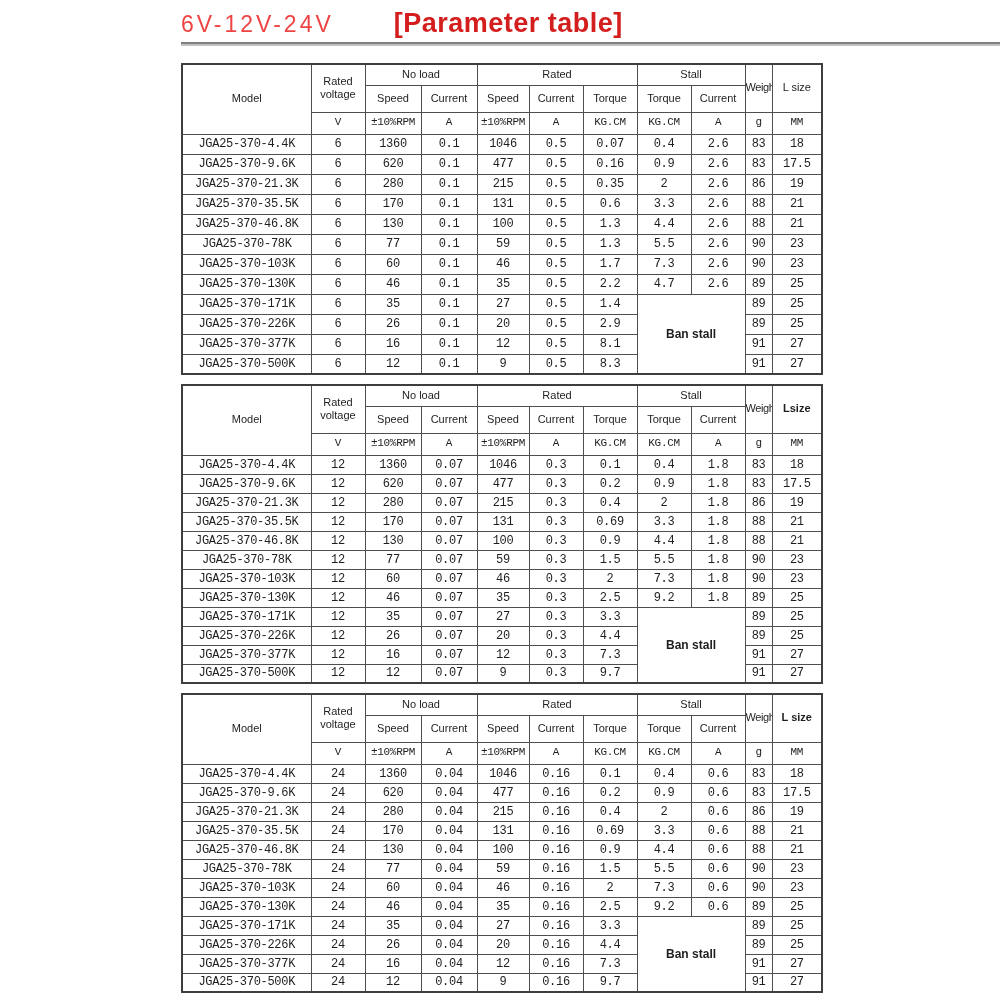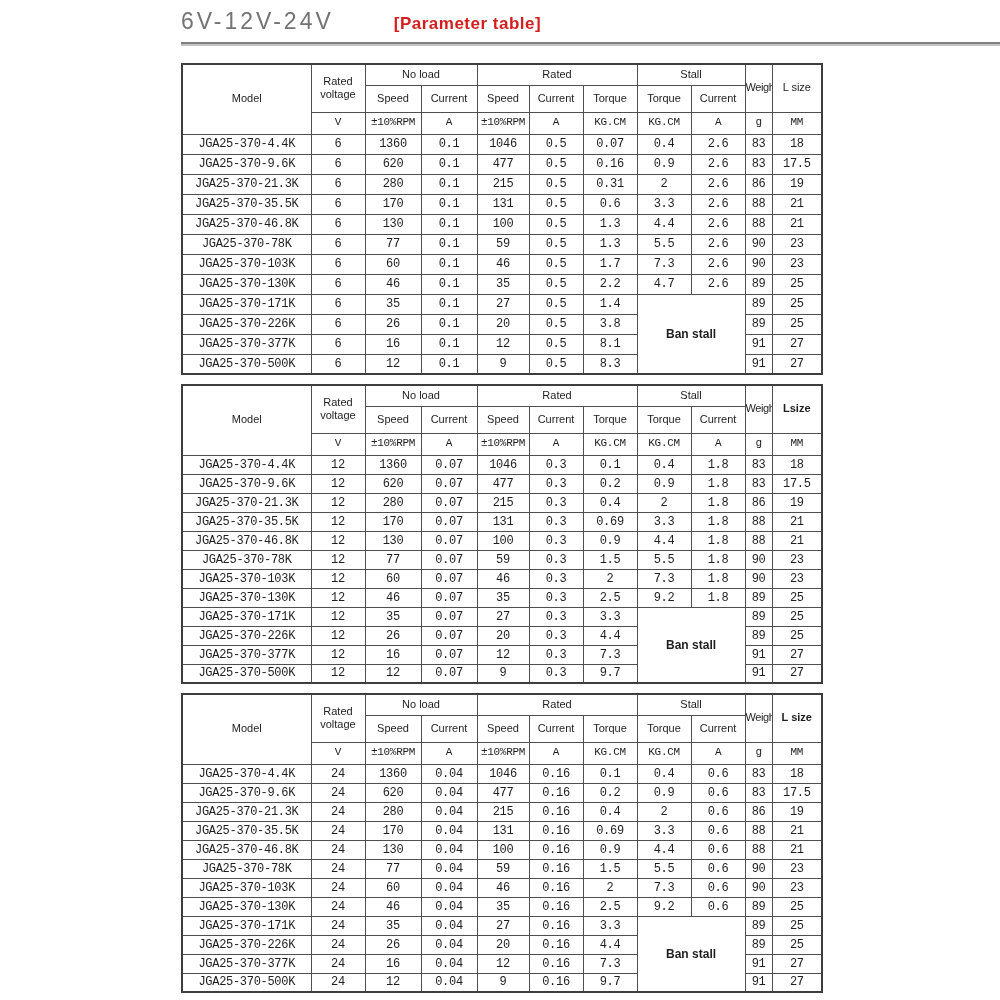--- a/index.html
+++ b/index.html
@@ -12,21 +12,21 @@
 
   
   .titlebar {
     position: absolute; left: 181px; top: 8px;
     display: flex; align-items: baseline; white-space: nowrap;
   }
   .voltage-title {
     font-size: 23px; letter-spacing: 3px; font-weight: 400;
   }
   .main-title {
-    margin-left: 60px; font-size: 17px; font-weight: 700; letter-spacing: 0.5px;
+    margin-left: 60px; font-size: 27px; font-weight: 700; letter-spacing: 0.5px;
   }
   .divider {
     position: absolute; left: 181px; top: 42px; width: 819px; height: 4px;
     background: linear-gradient(to bottom, #7f7f7f 0 55%, #c2c2c2 55% 100%);
   }
 
   
   .tables-wrap { position: absolute; left: 181px; top: 63px; }
   table.param-table {
     border-collapse: collapse; table-layout: fixed; width: 641px;
@@ -63,21 +63,21 @@
   .param-table td.ban {
     font-family: "Liberation Sans", sans-serif;
     font-weight: 700; font-size: 12px; letter-spacing: 0;
   }
 </style>
 </head>
 <body>
 
 <div class="page">
   <div class="titlebar">
-    <span class="voltage-title" style="color: #737373;">6V-12V-24V</span>
+    <span class="voltage-title" style="color: #ef4444;">6V-12V-24V</span>
     <span class="main-title" style="color: rgb(212, 29, 29);">[Parameter table]</span>
   </div>
   <div class="divider"></div>
   <div class="tables-wrap" id="tables">
       <table class="param-table t1">
         <colgroup>
           <col style="width: 129px;">
           <col style="width: 54px;">
           <col style="width: 56px;">
           <col style="width: 56px;">
@@ -148,21 +148,21 @@
             <td>83</td>
             <td>17.5</td>
           </tr>
           <tr>
             <td>JGA25-370-21.3K</td>
             <td>6</td>
             <td>280</td>
             <td>0.1</td>
             <td>215</td>
             <td>0.5</td>
-            <td>0.31</td>
+            <td>0.35</td>
             <td>2</td>
             <td>2.6</td>
             <td>86</td>
             <td>19</td>
           </tr>
           <tr>
             <td>JGA25-370-35.5K</td>
             <td>6</td>
             <td>170</td>
             <td>0.1</td>
@@ -238,21 +238,21 @@
             <td>89</td>
             <td>25</td>
           </tr>
           <tr>
             <td>JGA25-370-226K</td>
             <td>6</td>
             <td>26</td>
             <td>0.1</td>
             <td>20</td>
             <td>0.5</td>
-            <td>3.8</td>
+            <td>2.9</td>
             <td>89</td>
             <td>25</td>
           </tr>
           <tr>
             <td>JGA25-370-377K</td>
             <td>6</td>
             <td>16</td>
             <td>0.1</td>
             <td>12</td>
             <td>0.5</td>

